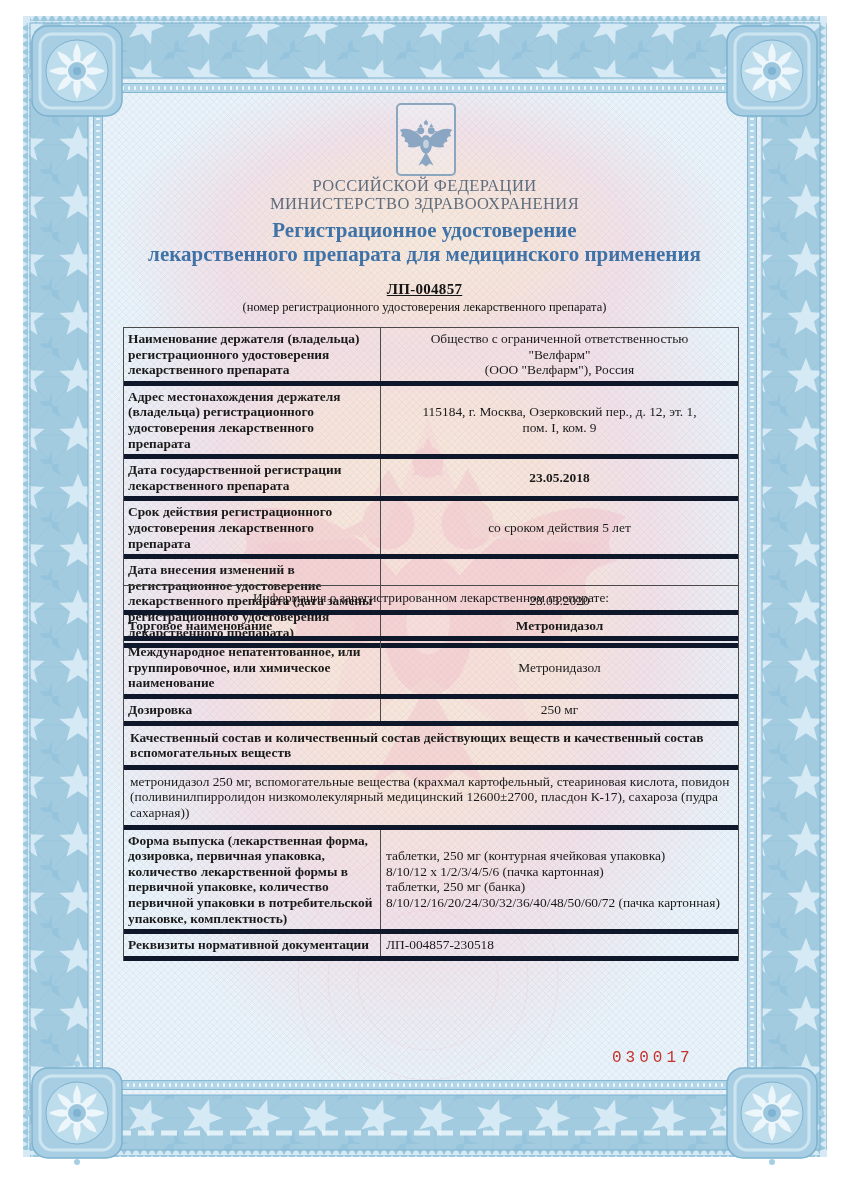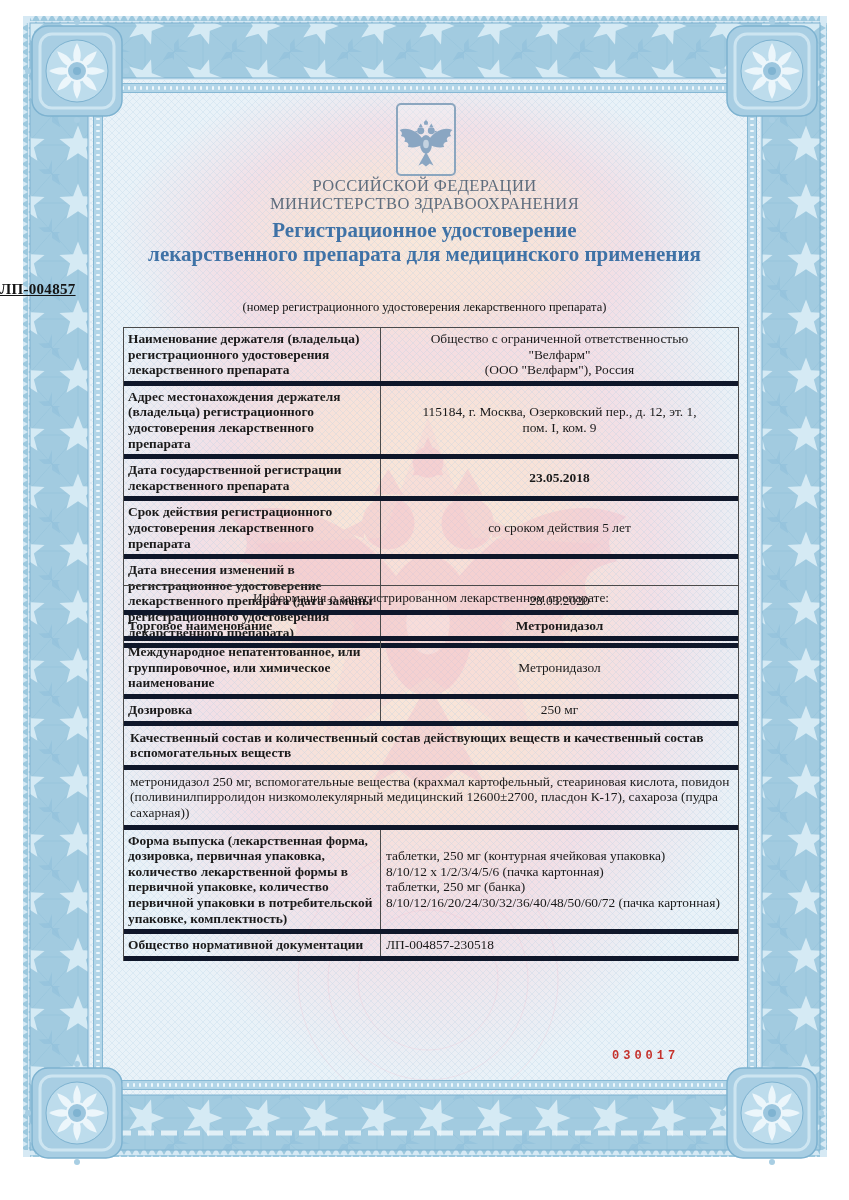--- a/index.html
+++ b/index.html
@@ -11,21 +11,21 @@
     color:#1a1a1a;
   }
   svg.frame { position:absolute; left:0; top:0; }
 
   .content { position:absolute; inset:0; }
 
   .ministry { position:absolute; top:177px; left:0; right:0; text-align:center;
     font-size:16.5px; line-height:18px; color:#5f6d7d; letter-spacing:0.4px; }
   .title { position:absolute; top:219px; left:0; right:0; text-align:center;
     font-size:21px; line-height:23.5px; font-weight:700; color:#3f72a6; }
-  .regnum { position:absolute; top:281px; left:0; right:0; 
+  .regnum { position:absolute; top:281px; left:0; right:0; text-align:center;
     font-size:15px; font-weight:700; text-decoration:underline; letter-spacing:0.3px; color:#141414; }
   .regcap { position:absolute; top:300px; left:0; right:0; text-align:center;
     font-size:12.5px; color:#141414; }
 
   .tblock { position:absolute; left:123px; width:616px;
     border:1px solid #4a4a4a; border-bottom:none; }
   .tblock-a { top:327px; }
   .tblock-b { top:585px; }
   .trow { display:flex; border-bottom:5px solid #0f172a; }
   .cell { font-size:13.4px; line-height:15.6px; }
@@ -33,21 +33,21 @@
     padding:3px 5px 3px 4px; }
   .cell.value { flex:1; display:flex; align-items:center; justify-content:center;
     text-align:center; padding:2px 8px; white-space:pre-line; }
   .cell.value.left { justify-content:flex-start; text-align:left; padding-left:5px; }
   .cell.full { flex:1; padding:4px 6px; white-space:pre-line; }
   .cell.full.center { text-align:center; }
   .b { font-weight:700; }
 
   .serial { position:absolute; left:612px; top:1049px;
     font-family:"Liberation Mono","DejaVu Sans Mono",monospace;
-    font-weight:700; font-size:12px; letter-spacing:4px; color:#c5322c; }
+    font-weight:400; font-size:16px; letter-spacing:4px; color:#c5322c; }
 </style>
 </head>
 <body>
 
 <div class="page">
 
   <svg class="frame" width="849" height="1200" viewBox="0 0 849 1200">
     <defs>
       <path id="star" d="M0,-13 L3.23,-4.45 L12.36,-4.02 L5.23,1.7 L7.64,10.52 L0,5.5 L-7.64,10.52 L-5.23,1.7 L-12.36,-4.02 L-3.23,-4.45 Z"></path>
       <path id="petal" d="M0,-28 C5,-19 5,-11 0,-6 C-5,-11 -5,-19 0,-28 Z"></path>
@@ -235,20 +235,20 @@
         <div class="cell full">метронидазол 250 мг, вспомогательные вещества (крахмал картофельный, стеариновая кислота, повидон (поливинилпирролидон низкомолекулярный медицинский 12600±2700, пласдон К-17), сахароза (пудра сахарная))</div>
       </div>
       <div class="trow" style="min-height:89px">
         <div class="cell label">Форма выпуска (лекарственная форма, дозировка, первичная упаковка, количество лекарственной формы в первичной упаковке, количество первичной упаковки в потребительской упаковке, комплектность)</div>
         <div class="cell value left">таблетки, 250 мг (контурная ячейковая упаковка)
 8/10/12 х 1/2/3/4/5/6 (пачка картонная)
 таблетки, 250 мг (банка)
 8/10/12/16/20/24/30/32/36/40/48/50/60/72 (пачка картонная)</div>
       </div>
       <div class="trow" style="min-height:22px">
-        <div class="cell label">Общество нормативной документации</div>
+        <div class="cell label">Реквизиты нормативной документации</div>
         <div class="cell value left">ЛП-004857-230518</div>
       </div>
     </div>
 
     <div class="serial">030017</div>
   </div>
 </div>
 
 </body></html>

